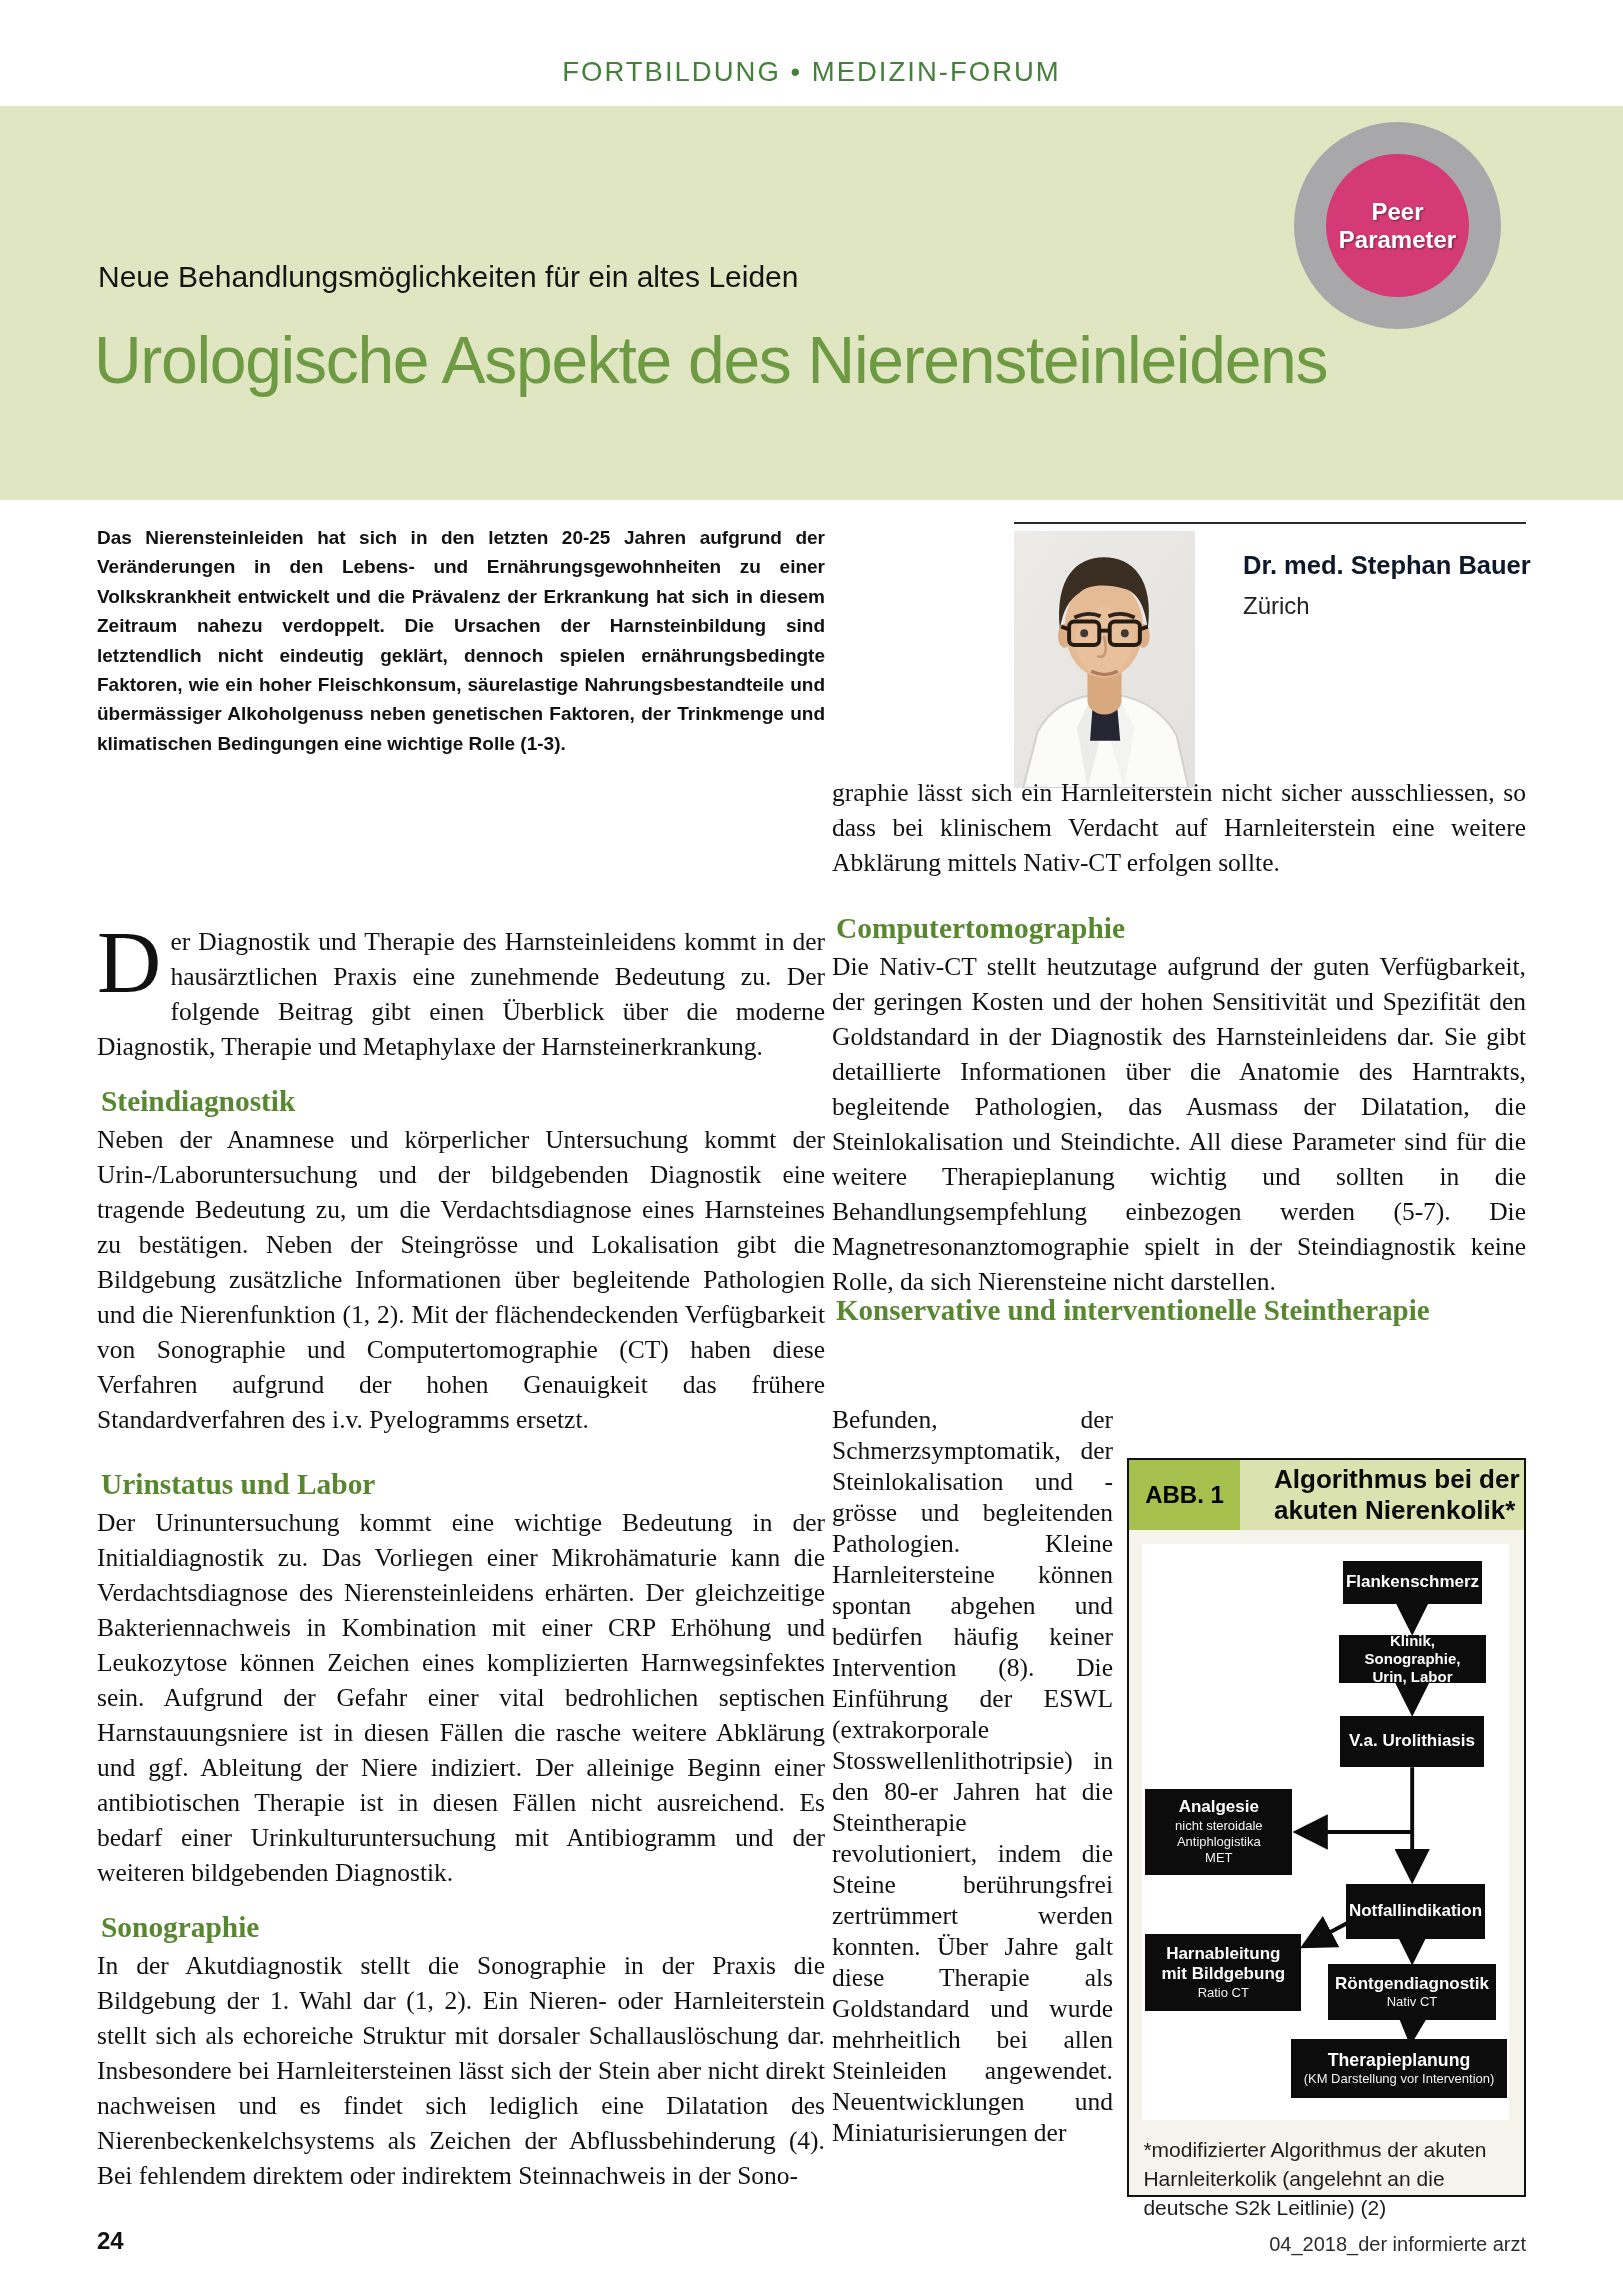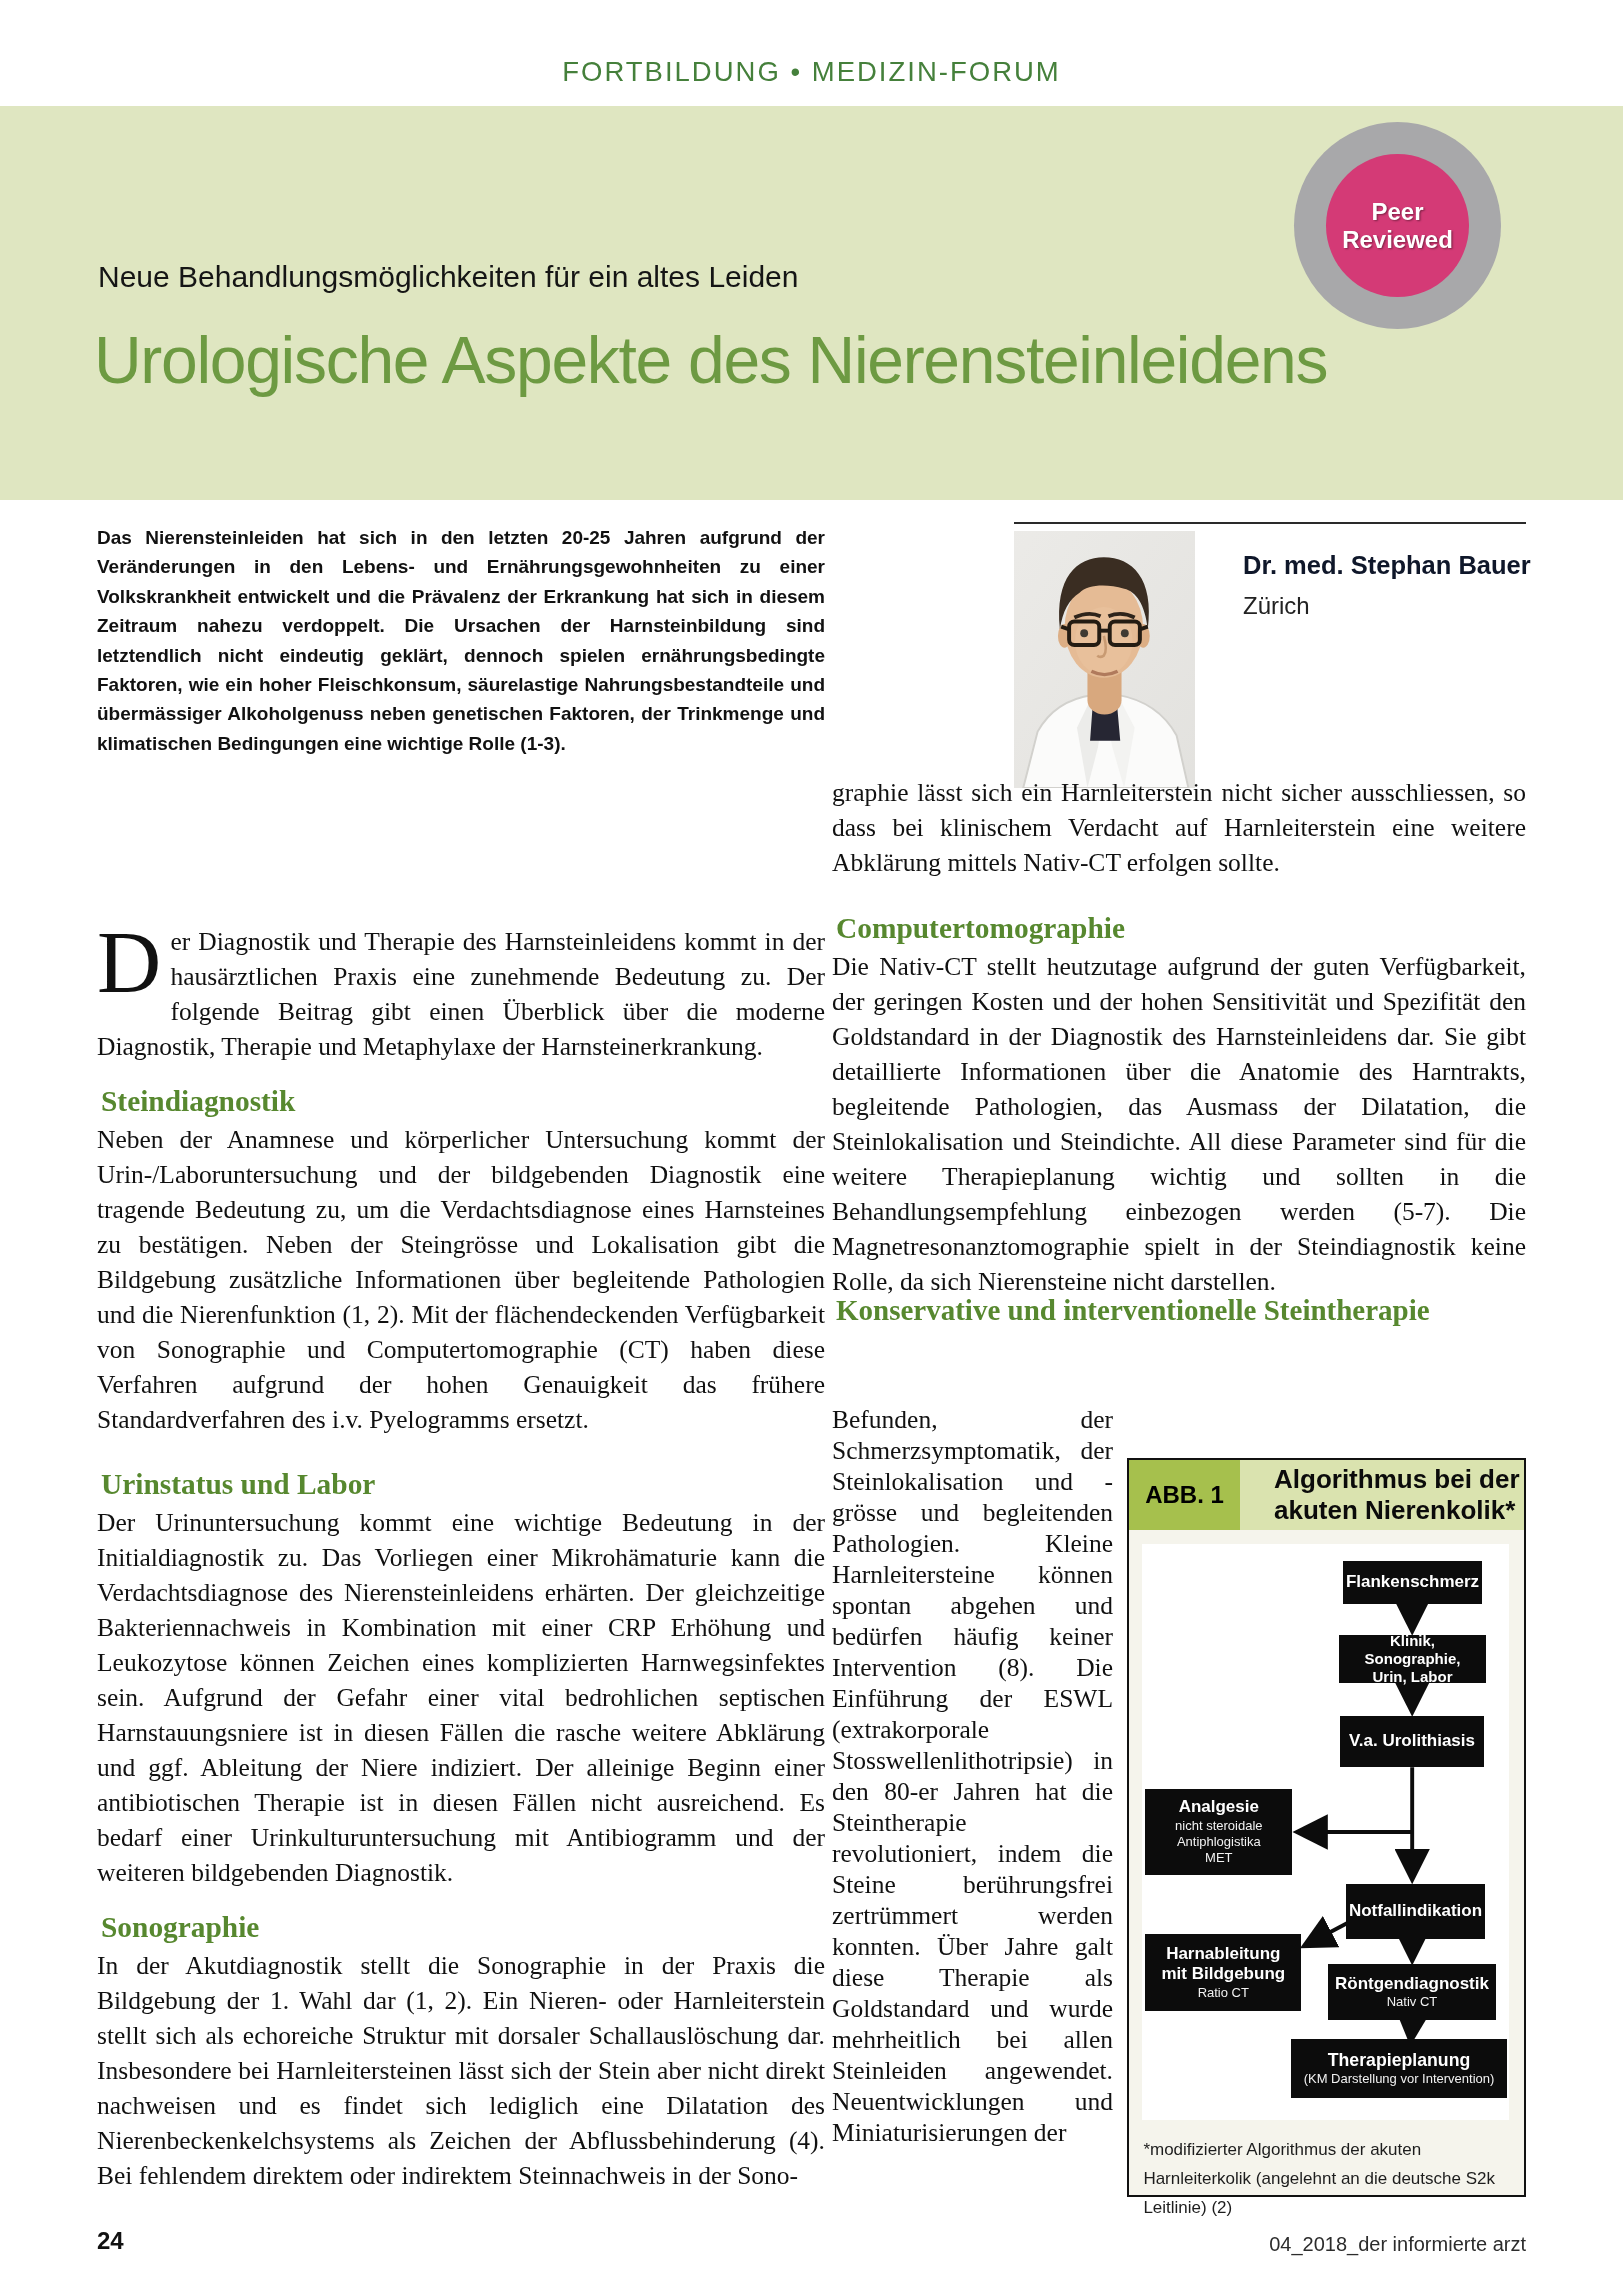--- a/index.html
+++ b/index.html
@@ -55,42 +55,42 @@
     font-family:"Liberation Sans",sans-serif;font-weight:bold;font-size:26px;line-height:1.18;
     display:flex;align-items:center;padding-left:34px;white-space:pre-line;}
   .fig-canvas{position:absolute;left:13px;top:84px;width:367px;height:576px;background:#fff;}
   .node{position:absolute;background:var(--node-bg);color:#fff;box-sizing:border-box;
     display:flex;flex-direction:column;align-items:center;justify-content:center;
     font-family:"Liberation Sans",sans-serif;text-align:center;padding:2.6px 3.9px;}
   .node .t{font-weight:bold;font-size:17px;line-height:1.22;white-space:pre-line;}
   .node .s{font-size:13px;line-height:1.25;white-space:pre-line;color:#f2f2f2;}
   .arrows{position:absolute;left:0;top:0;width:367px;height:576px;}
   .fig-note{position:absolute;left:14.4px;top:675px;width:368px;
-    font-family:"Liberation Sans",sans-serif;font-size:17px;line-height:29px;color:#1d1d1d;}
+    font-family:"Liberation Sans",sans-serif;font-size:21px;line-height:29px;color:#1d1d1d;}
 
   
   .page-num{position:absolute;left:97px;top:2227px;font-family:"Liberation Sans",sans-serif;
     font-weight:bold;font-size:24px;}
   .issue{position:absolute;right:97px;top:2233px;font-family:"Liberation Sans",sans-serif;
     font-size:20px;color:#2c2c2c;}
 </style>
 </head>
 <body>
 
 <div id="page">
 
   <div class="journal-header">FORTBILDUNG • MEDIZIN-FORUM</div>
   <div class="band"></div>
   <div class="kicker">Neue Behandlungsmöglichkeiten für ein altes Leiden</div>
   <h1 class="main-title">Urologische Aspekte des Nierensteinleidens</h1>
 
   <div class="badge">
     <div class="badge-inner">
       <span>Peer</span>
-      <span>Reviewed</span>
+      <span>Parameter</span>
     </div>
   </div>
 
   <p class="lcol intro-bold" style="top:523px;">Das Nierensteinleiden hat sich in den letzten 20-25 Jahren aufgrund der Veränderungen in den Lebens- und Ernährungsgewohnheiten zu einer Volkskrankheit entwickelt und die Prävalenz der Erkrankung hat sich in diesem Zeitraum nahezu verdoppelt. Die Ursachen der Harnsteinbildung sind letztendlich nicht eindeutig geklärt, dennoch spielen ernährungsbedingte Faktoren, wie ein hoher Fleischkonsum, säurelastige Nahrungsbestandteile und übermässiger Alkoholgenuss neben genetischen Faktoren, der Trinkmenge und klimatischen Bedingungen eine wichtige Rolle (1-3).</p>
 
   <p class="lcol body-text" style="top:924px;">
     <span class="dropcap">D</span><span>er Diagnostik und Therapie des Harnsteinleidens kommt in der hausärztlichen Praxis eine zunehmende Bedeutung zu. Der folgende Beitrag gibt einen Überblick über die moderne Diagnostik, Therapie und Metaphylaxe der Harnsteinerkrankung.</span>
   </p>
 
   <h2 class="lcol sec-h" style="top:1081px;">Steindiagnostik</h2>

